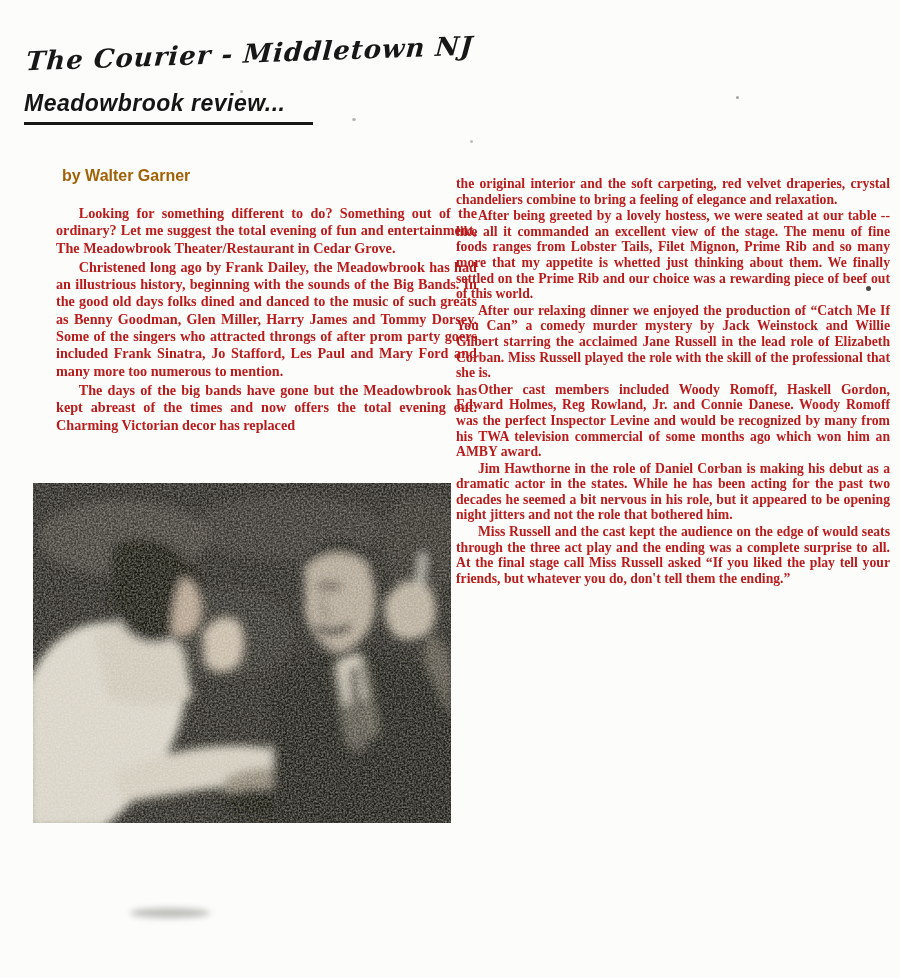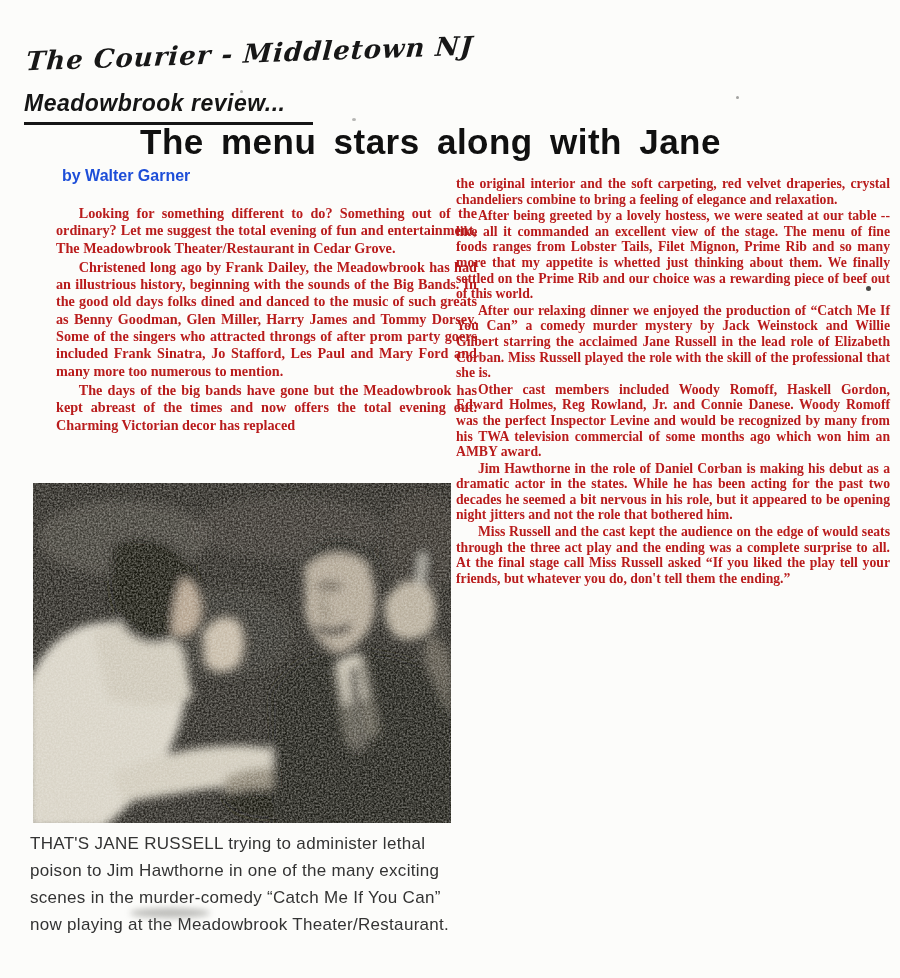--- a/index.html
+++ b/index.html
@@ -41,21 +41,21 @@
     position:absolute;left:140px;top:123px;width:600px;
     font-family:"Liberation Sans", sans-serif;
     font-weight:bold;font-size:35px;line-height:38px;
     letter-spacing:.5px;word-spacing:7px;
     color:#101010;white-space:nowrap;
   }
   .byline{
     position:absolute;left:62px;top:167px;
     font-family:"Liberation Sans", sans-serif;
     font-weight:bold;font-size:16px;
-    color:#1d4ed8;
+    color:#a16207;
   }
   
   .col{
     position:absolute;
     font-family:Liberation Serif, serif;
     font-weight:bold;
     text-align:justify;
     color:#b91c1c;
   }
   .col p{margin:0;padding:0;text-indent:1.6em;}
@@ -101,21 +101,20 @@
 </style>
 </head>
 <body>
 
 <div class="page">
 
   <div class="handwriting">The Courier - Middletown NJ</div>
 
   <div class="section-header">Meadowbrook review...</div>
 
-  <h1 class="headline" style="margin:0">The menu stars along with Jane</h1>
 
   <div class="byline">by Walter Garner</div>
 
   <div class="col col-left">
     <p>Looking for something different to do? Something out of the ordinary? Let me suggest the total evening of fun and entertainment, The Meadowbrook Theater/Restaurant in Cedar Grove.</p>
     <p>Christened long ago by Frank Dailey, the Meadowbrook has had an illustrious history, beginning with the sounds of the Big Bands. In the good old days folks dined and danced to the music of such greats as Benny Goodman, Glen Miller, Harry James and Tommy Dorsey. Some of the singers who attracted throngs of after prom party goers included Frank Sinatra, Jo Stafford, Les Paul and Mary Ford and many more too numerous to mention.</p>
     <p>The days of the big bands have gone but the Meadowbrook has kept abreast of the times and now offers the total evening out. Charming Victorian decor has replaced</p>
   </div>
 
   <div class="col col-right">
@@ -176,21 +175,20 @@
 
         <path d="M352,118 Q368,90 393,102 Q409,118 399,146 Q382,163 362,153 Q349,138 352,118 Z" fill="#b7ad9b"></path>
 
         <rect x="386" y="70" width="5" height="32" rx="2" fill="#e9e6da" transform="rotate(6 388 86)"></rect>
         <path d="M396,150 Q415,160 418,180 L418,232 Q400,200 390,170 Z" fill="#8a8270" opacity="0.5"></path>
       </g>
       <rect width="418" height="340" filter="url(#ph-grain)" opacity="0.5"></rect>
     </svg>
   </div>
 
-  <div class="caption">THAT'S JANE RUSSELL trying to administer lethal poison to Jim Hawthorne in one of the many exciting scenes in the murder-comedy “Catch Me If You Can” now playing at the Meadowbrook Theater/Restaurant.</div>
 
   <div class="smudge"></div>
   <div class="speck s1"></div>
   <div class="speck s2"></div>
   <div class="speck s3"></div>
   <div class="speck s4"></div>
   <div class="speck s5"></div>
 
 </div>
 

